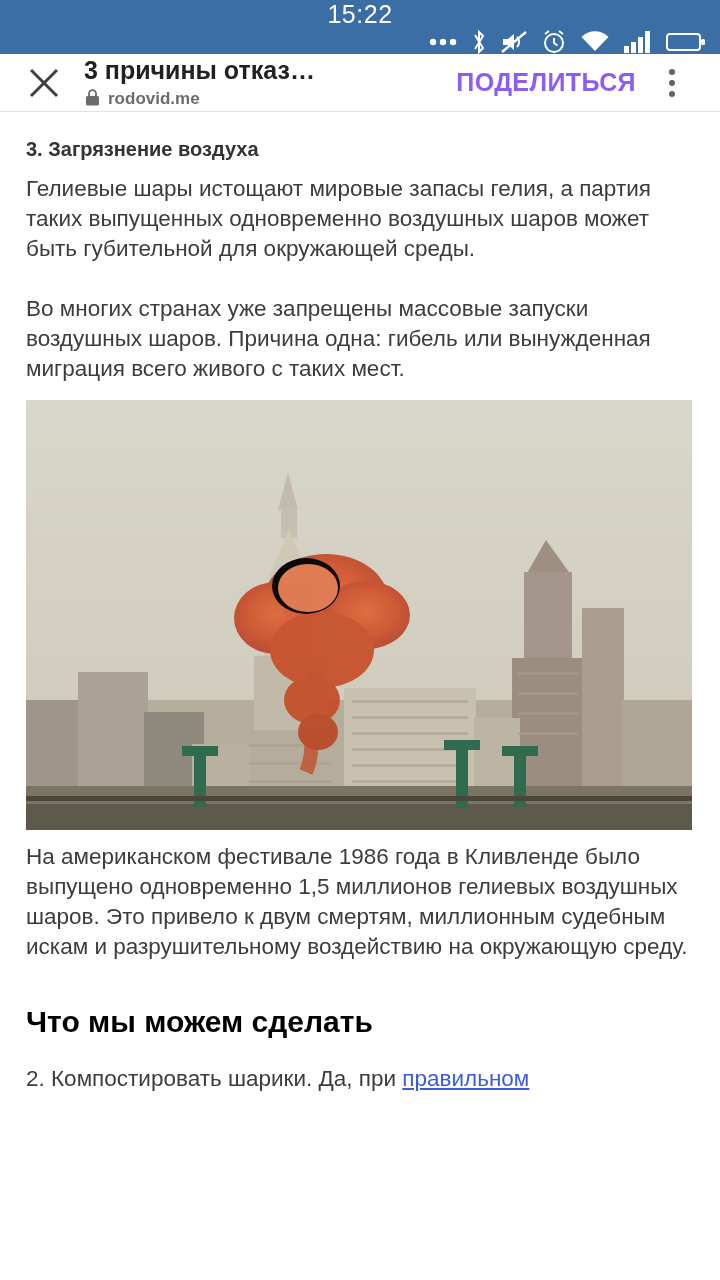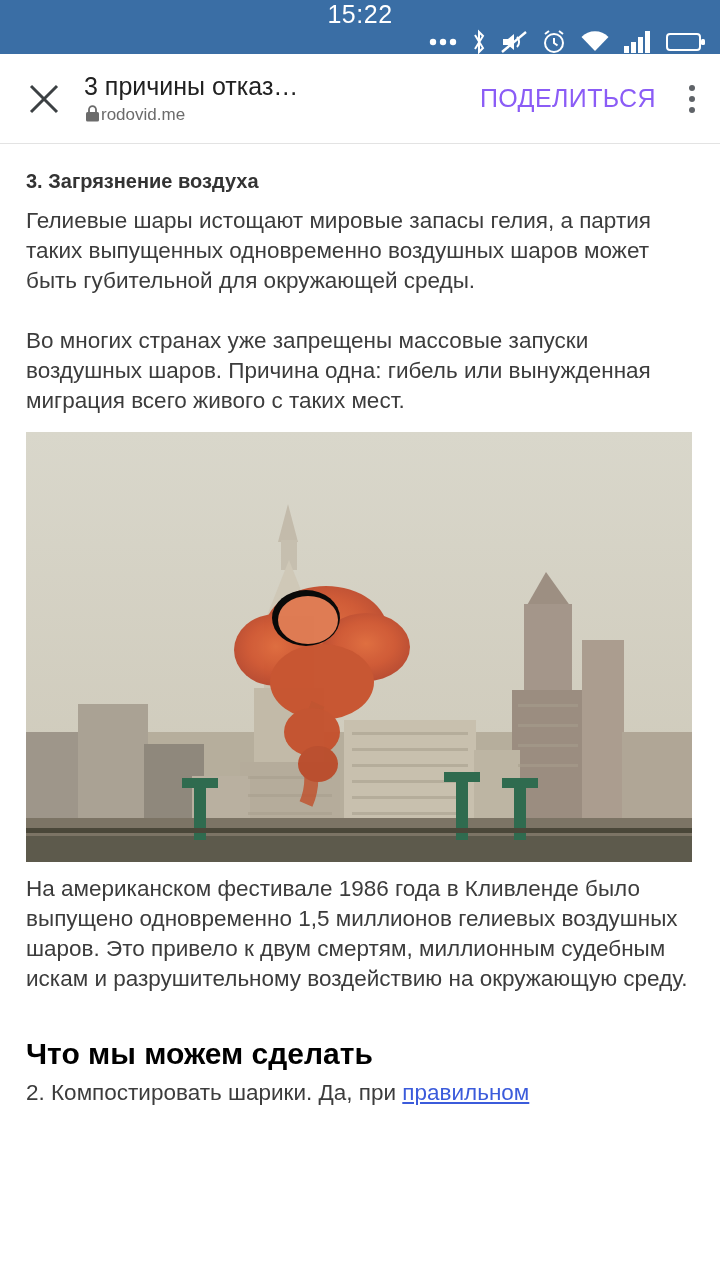--- a/index.html
+++ b/index.html
@@ -30,25 +30,26 @@
     margin-left: auto;
     display: flex;
     align-items: center;
     gap: 13px;
   }
   .status-icons svg { display: block; }
 
   
   .chrome {
     background: #ffffff;
-    height: 90px;
+    height: 58px;
     display: flex;
     align-items: center;
-    padding: 0 4px 0 18px;
+    padding: 0 24px 0 18px;
     border-bottom: 1px solid #e3e3e3;
+    font-weight: bold;
   }
   .close-btn {
     width: 52px; height: 52px;
     display: flex; align-items: center; justify-content: center;
     flex: 0 0 auto;
   }
   .titleblock {
     flex: 1 1 auto;
     min-width: 0;
     padding-left: 14px;
@@ -58,20 +59,21 @@
     font-size: 25px;
     color: #212121;
     white-space: nowrap;
     overflow: hidden;
     text-overflow: ellipsis;
     line-height: 30px;
   }
   .origin-row {
     display: flex;
     align-items: center;
+    gap: 7px;
     margin-top: 3px;
   }
   .origin-text {
     font-size: 17px;
     color: #6b6b6b;
     white-space: nowrap;
     overflow: hidden;
     text-overflow: ellipsis;
   }
   .share-btn {
@@ -310,17 +312,17 @@
       </g>
       <rect x="0" y="396" width="666" height="5" fill="#4a4739"></rect>
     </svg>
   </div>
 
   <p class="body">На американском фестивале 1986 года в Кливленде было выпущено одновременно 1,5 миллионов гелиевых воздушных шаров. Это привело к двум смертям, миллионным судебным искам и разрушительному воздействию на окружающую среду.</p>
 
   <div class="h2">Что мы можем сделать</div>
 
 
-  <p class="body" style="margin-top:4px">
+  <p class="body" style="margin-top:22px">
     <span>2. Компостировать шарики. Да, при </span><a class="link" href="#">правильном</a>
   </p>
 
 </div>
 
 </body></html>

